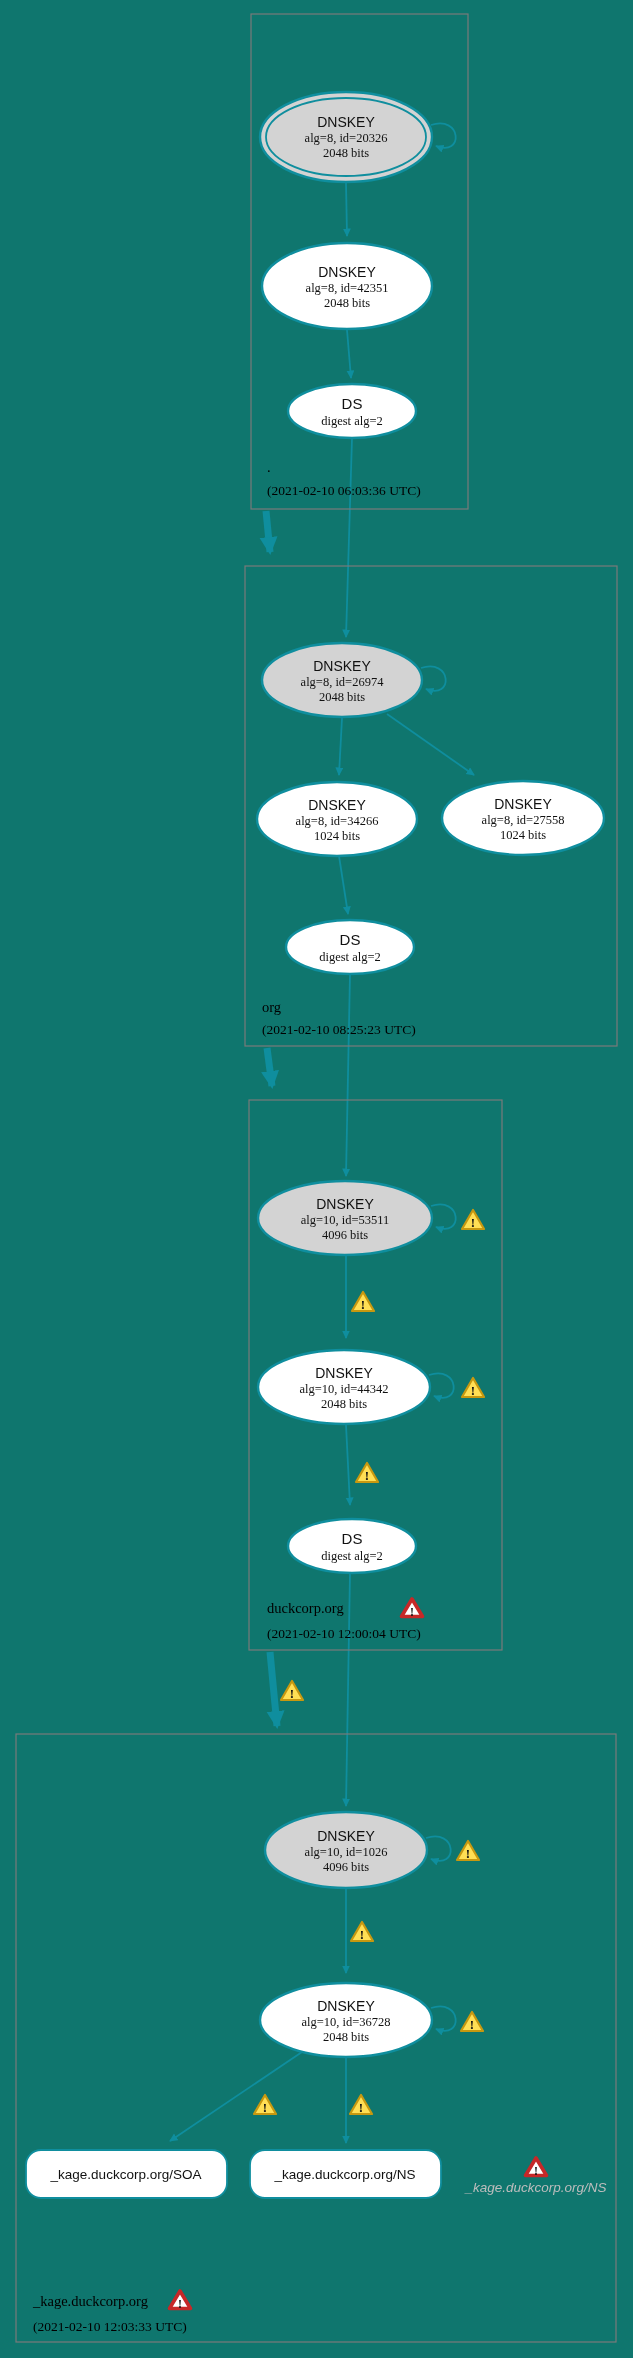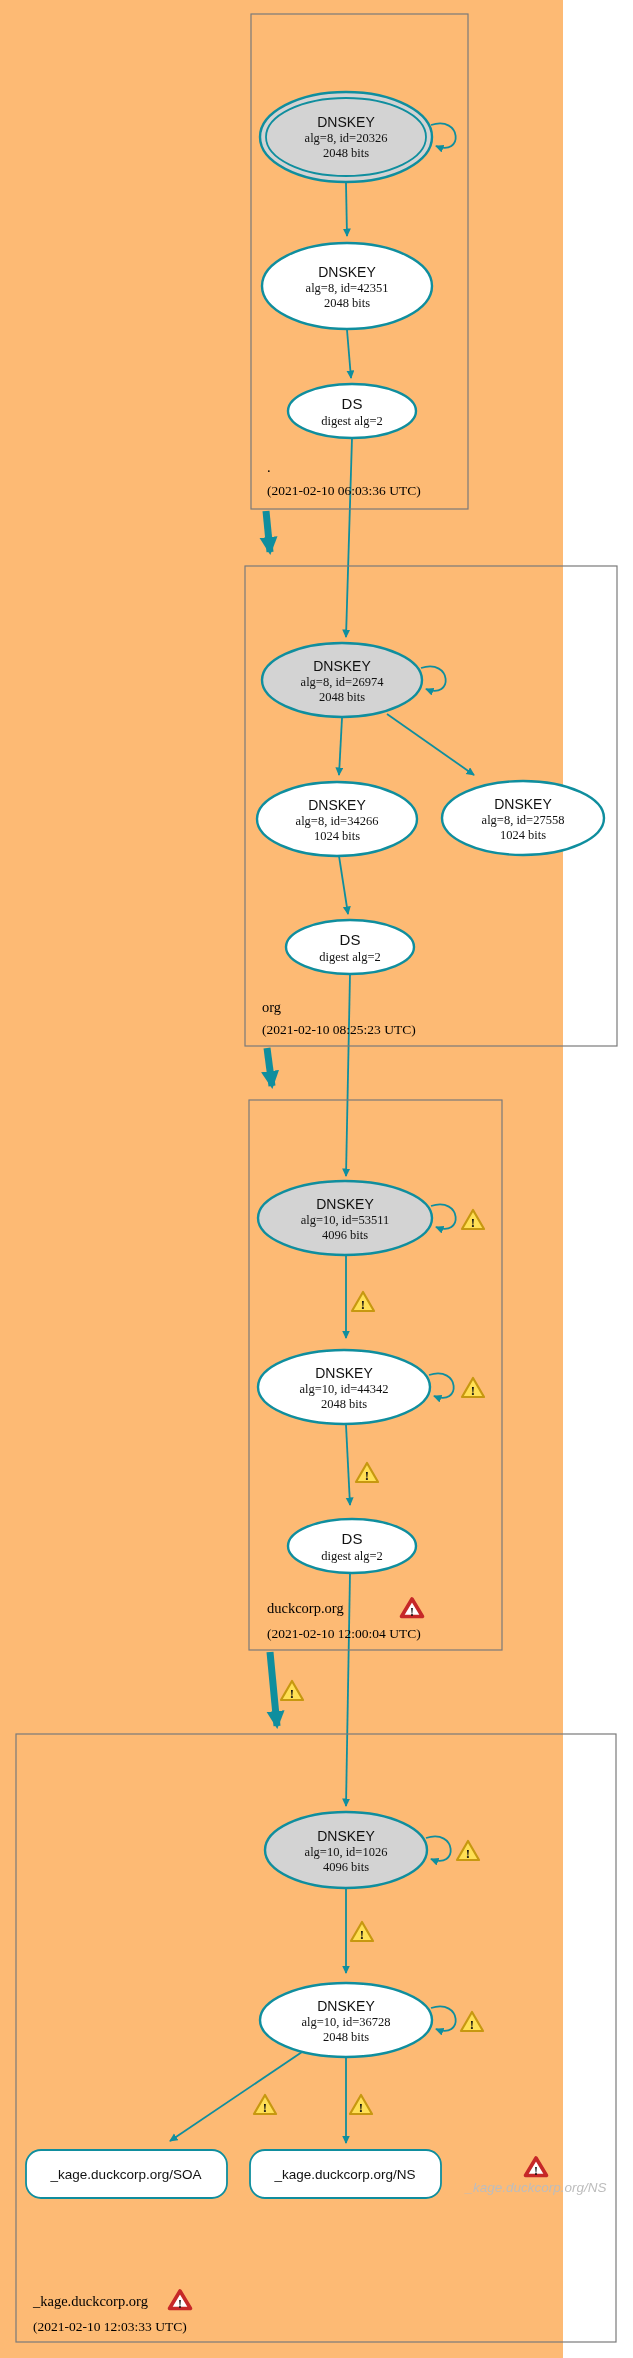--- a/index.html
+++ b/index.html
@@ -5,21 +5,21 @@
   :root{
     --edge:#0f8e9e;
     --node-fill:#d3d3d3;
     --box-border:#7a7a7a;
     --warning-fill:#ffdf54;
     --warning-stroke:#c79810;
     --error-color:#c62828;
     --faded-text:#bdbdbd;
   }
   html,body{margin:0;padding:0;background:#fff;}
-  .stage{position:relative;width:563px;height:2358px;background:#fdba74;}
+  .stage{position:relative;width:633px;height:2358px;background:#0f766e;}
   svg{display:block;}
   .box{fill:none;stroke:var(--box-border);stroke-width:1.2;}
   .edge{stroke:var(--edge);stroke-width:1.8;fill:none;}
   .edge-thick{stroke:var(--edge);stroke-width:7;fill:none;}
   .loop{stroke:var(--edge);stroke-width:1.8;fill:none;}
   .node{fill:#fff;stroke:var(--edge);stroke-width:2.4;}
   .node-gray{fill:var(--node-fill);stroke:var(--edge);stroke-width:2.4;}
   .rrbox{fill:#fff;stroke:var(--edge);stroke-width:1.8;}
   .arrowhead{fill:var(--edge);}
   .node-title{font-family:"Liberation Sans",sans-serif;font-size:14px;fill:#111;text-anchor:middle;}

